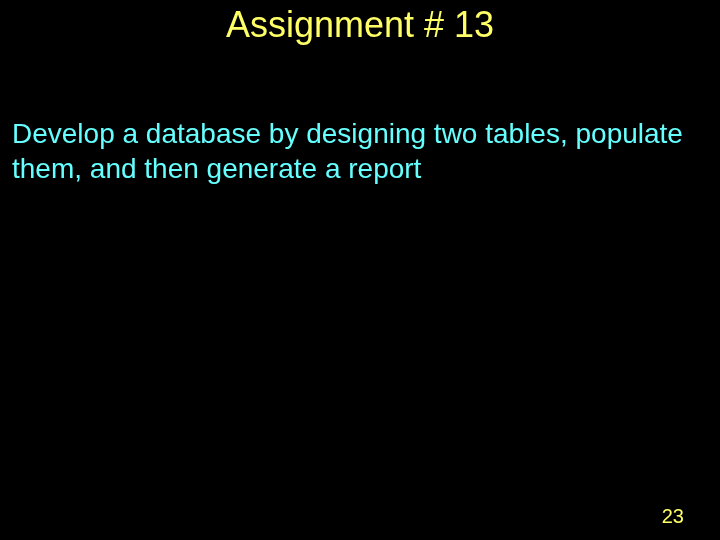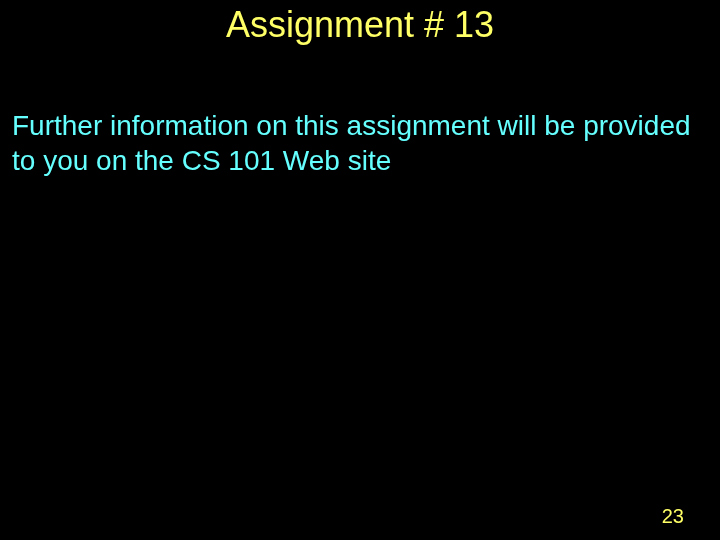--- a/index.html
+++ b/index.html
@@ -50,15 +50,15 @@
     right: 36px;
     color: #ffff66;
     font-size: 20px;
   }
 </style>
 </head>
 <body>
 
 <div class="slide">
   <h1 class="title">Assignment # 13</h1>
-  <p class="body-text para2">Further information on this assignment will be provided to you on the CS 101 Web site</p>
+  <p class="body-text para1">Develop a database by designing two tables, populate them, and then generate a report</p>
   <div class="page-number">23</div>
 </div>
 
 </body></html>

